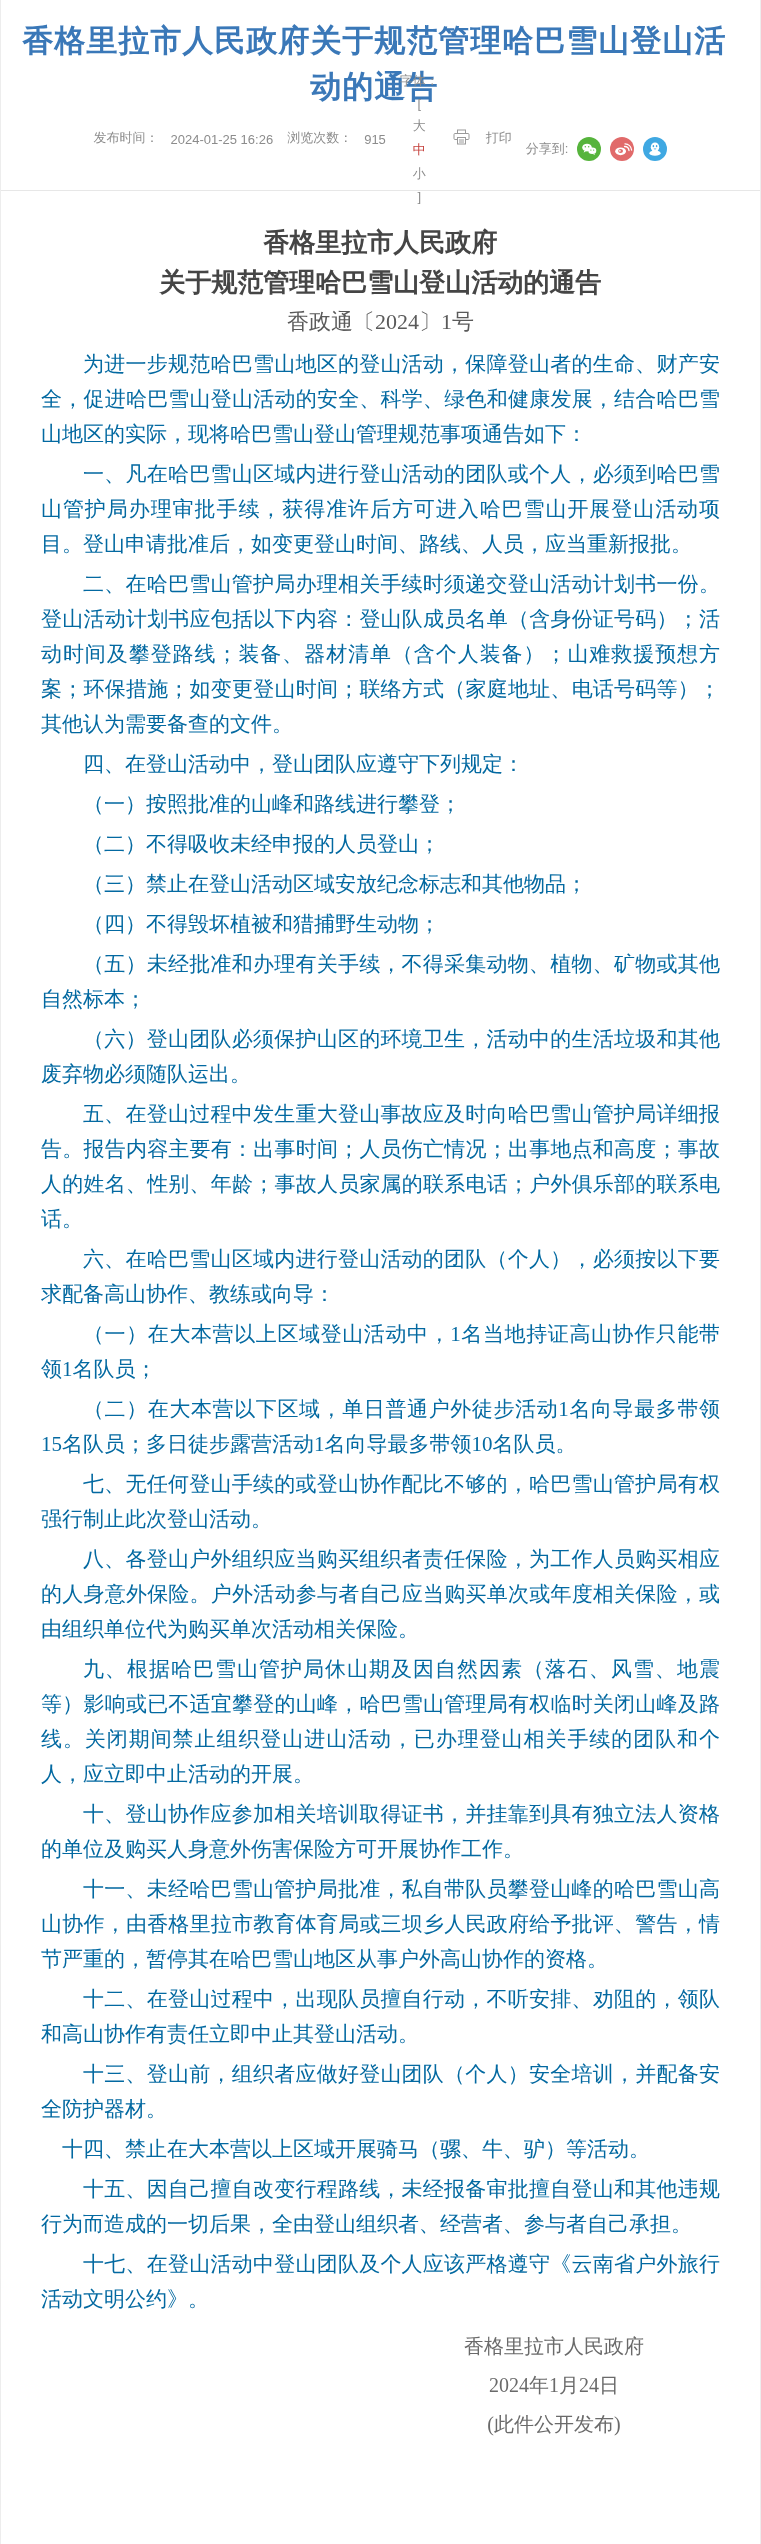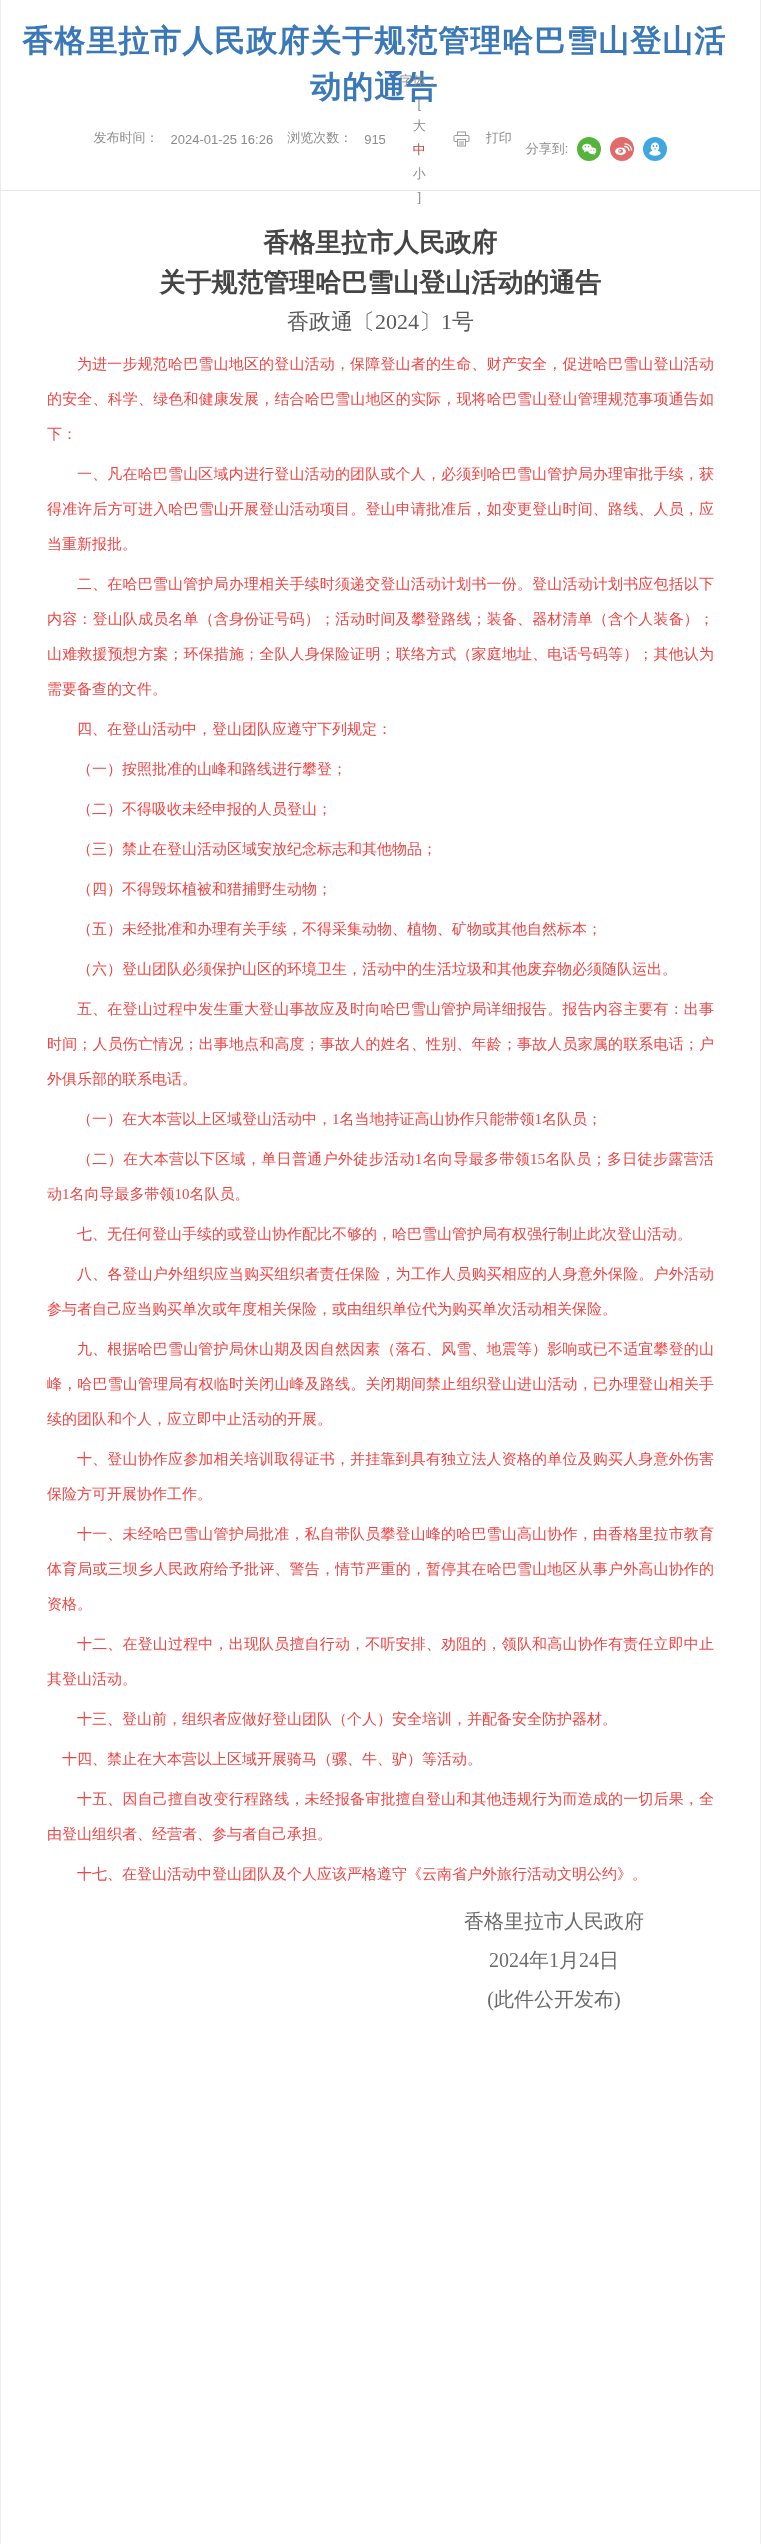--- a/index.html
+++ b/index.html
@@ -29,21 +29,21 @@
     align-items: center;
     gap: 14px;
     color: #8c8c8c;
     font-size: 13px;
     height: 24px;
   }
   .meta-item { display: inline-flex; align-items: flex-end; gap: 12px; white-space: nowrap; }
   .font-ctrl { display: inline-flex; align-items: center; gap: 6px; flex-direction: column; }
   .font-ctrl .size-btn { cursor: pointer; color: #8c8c8c; }
   .font-ctrl .size-btn.active { color: #c5413d; }
-  .print-btn { display: inline-flex; align-items: flex-end; gap: 16px; cursor: pointer; color: #8c8c8c; }
+  .print-btn { display: inline-flex; align-items: flex-start; gap: 16px; cursor: pointer; color: #8c8c8c; }
   .share-group { display: inline-flex; align-items: center; gap: 9px; margin-top: 21px; }
   .share-icon { width: 24px; height: 24px; display: inline-block; cursor: pointer; }
   .divider {
     border: none;
     border-top: 1px solid #e7e7e7;
     margin-top: 40px;
   }
   .doc {
     font-family: "Liberation Serif", serif;
     color: #6a6a6a;
@@ -58,26 +58,26 @@
   }
   .doc-number {
     text-align: center;
     color: #5a5a5a;
     font-size: 22px;
     line-height: 26px;
     margin-top: 6px;
     margin-bottom: 12px;
   }
   .doc-body p {
-    font-size: 15px;
+    font-size: 21px;
     line-height: 35px;
-    margin: 5px 8px;
+    margin: 5px 2px;
     text-indent: 2em;
     text-align: justify;
-    color: #ef4444;
+    color: #0369a1;
   }
   .doc-body p.indent-small { text-indent: 1em; }
   .signature-block {
     margin-top: 10px;
     margin-left: auto;
     margin-right: 78px;
     width: fit-content;
     text-align: center;
   }
   .signature-block div {
@@ -163,29 +163,30 @@
   <hr class="divider">
 
   <div class="doc">
     <h2 class="doc-title">香格里拉市人民政府</h2>
     <h2 class="doc-title">关于规范管理哈巴雪山登山活动的通告</h2>
     <div class="doc-number">香政通〔2024〕1号</div>
 
     <div class="doc-body">
         <p>为进一步规范哈巴雪山地区的登山活动，保障登山者的生命、财产安全，促进哈巴雪山登山活动的安全、科学、绿色和健康发展，结合哈巴雪山地区的实际，现将哈巴雪山登山管理规范事项通告如下：</p>
         <p>一、凡在哈巴雪山区域内进行登山活动的团队或个人，必须到哈巴雪山管护局办理审批手续，获得准许后方可进入哈巴雪山开展登山活动项目。登山申请批准后，如变更登山时间、路线、人员，应当重新报批。</p>
-        <p>二、在哈巴雪山管护局办理相关手续时须递交登山活动计划书一份。登山活动计划书应包括以下内容：登山队成员名单（含身份证号码）；活动时间及攀登路线；装备、器材清单（含个人装备）；山难救援预想方案；环保措施；全队人身保险证明；联络方式（家庭地址、电话号码等）；其他认为需要备查的文件。</p>
+        <p>二、在哈巴雪山管护局办理相关手续时须递交登山活动计划书一份。登山活动计划书应包括以下内容：登山队成员名单（含身份证号码）；活动时间及攀登路线；装备、器材清单（含个人装备）；山难救援预想方案；环保措施；如变更登山时间；联络方式（家庭地址、电话号码等）；其他认为需要备查的文件。</p>
         <p>四、在登山活动中，登山团队应遵守下列规定：</p>
         <p>（一）按照批准的山峰和路线进行攀登；</p>
         <p>（二）不得吸收未经申报的人员登山；</p>
         <p>（三）禁止在登山活动区域安放纪念标志和其他物品；</p>
         <p>（四）不得毁坏植被和猎捕野生动物；</p>
         <p>（五）未经批准和办理有关手续，不得采集动物、植物、矿物或其他自然标本；</p>
         <p>（六）登山团队必须保护山区的环境卫生，活动中的生活垃圾和其他废弃物必须随队运出。</p>
         <p>五、在登山过程中发生重大登山事故应及时向哈巴雪山管护局详细报告。报告内容主要有：出事时间；人员伤亡情况；出事地点和高度；事故人的姓名、性别、年龄；事故人员家属的联系电话；户外俱乐部的联系电话。</p>
+        <p>六、在哈巴雪山区域内进行登山活动的团队（个人），必须按以下要求配备高山协作、教练或向导：</p>
         <p>（一）在大本营以上区域登山活动中，1名当地持证高山协作只能带领1名队员；</p>
         <p>（二）在大本营以下区域，单日普通户外徒步活动1名向导最多带领15名队员；多日徒步露营活动1名向导最多带领10名队员。</p>
         <p>七、无任何登山手续的或登山协作配比不够的，哈巴雪山管护局有权强行制止此次登山活动。</p>
         <p>八、各登山户外组织应当购买组织者责任保险，为工作人员购买相应的人身意外保险。户外活动参与者自己应当购买单次或年度相关保险，或由组织单位代为购买单次活动相关保险。</p>
         <p>九、根据哈巴雪山管护局休山期及因自然因素（落石、风雪、地震等）影响或已不适宜攀登的山峰，哈巴雪山管理局有权临时关闭山峰及路线。关闭期间禁止组织登山进山活动，已办理登山相关手续的团队和个人，应立即中止活动的开展。</p>
         <p>十、登山协作应参加相关培训取得证书，并挂靠到具有独立法人资格的单位及购买人身意外伤害保险方可开展协作工作。</p>
         <p>十一、未经哈巴雪山管护局批准，私自带队员攀登山峰的哈巴雪山高山协作，由香格里拉市教育体育局或三坝乡人民政府给予批评、警告，情节严重的，暂停其在哈巴雪山地区从事户外高山协作的资格。</p>
         <p>十二、在登山过程中，出现队员擅自行动，不听安排、劝阻的，领队和高山协作有责任立即中止其登山活动。</p>
         <p>十三、登山前，组织者应做好登山团队（个人）安全培训，并配备安全防护器材。</p>
         <p class="indent-small">十四、禁止在大本营以上区域开展骑马（骡、牛、驴）等活动。</p>

